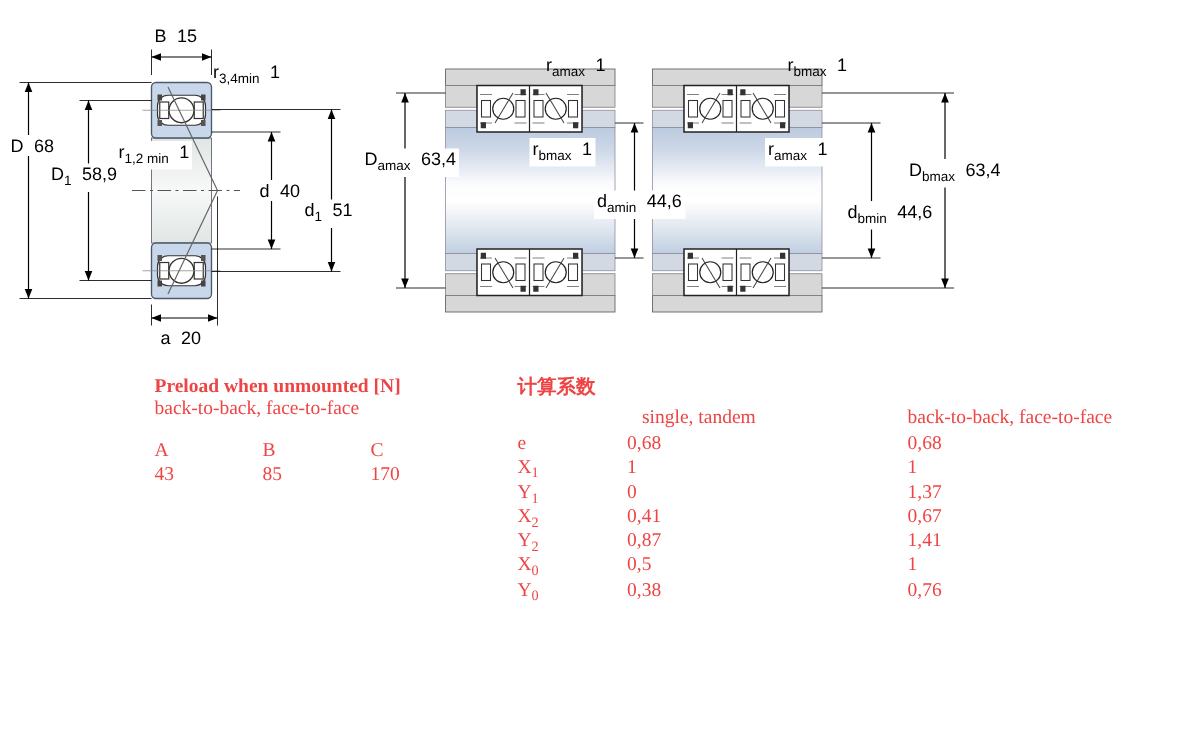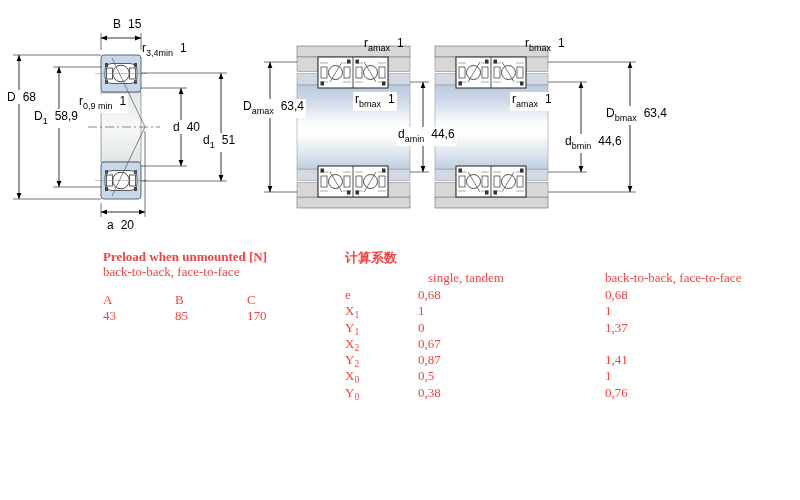--- a/index.html
+++ b/index.html
@@ -151,25 +151,25 @@
     <line x1="548" y1="82" x2="587" y2="82" stroke="#000" stroke-width="0.55"></line>
     <line x1="548" y1="172" x2="587" y2="172" stroke="#000" stroke-width="0.55"></line>
     <line x1="581" y1="82" x2="581" y2="172" stroke="#000" stroke-width="0.8" marker-start="url(#arr)" marker-end="url(#arr)"></line>
 
     <line x1="548" y1="62" x2="636" y2="62" stroke="#000" stroke-width="0.55"></line>
     <line x1="548" y1="192" x2="636" y2="192" stroke="#000" stroke-width="0.55"></line>
     <line x1="630" y1="62" x2="630" y2="192" stroke="#000" stroke-width="0.8" marker-start="url(#arr)" marker-end="url(#arr)"></line>
   </g>
 </svg>
 
-<div class="dl" style="left:113px;top:17px;"><span>B</span><span class="v">15</span></div>
+<div class="dl" style="left:103px;top:17px;"><span>B</span><span class="v">15</span></div>
 <div class="dl" style="left:142px;top:41px;"><span>r</span><span class="s">3,4min</span><span class="v">1</span></div>
 <div class="dl wbg" style="left:5px;top:90px;"><span>D</span><span class="v">68</span></div>
 <div class="dl wbg" style="left:32px;top:109px;"><span>D</span><span class="s">1</span><span class="v">58,9</span></div>
-<div class="dl wbg" style="left:77px;top:94px;"><span>r</span><span class="s">0,9 min</span><span class="v">1</span></div>
+<div class="dl wbg" style="left:77px;top:94px;"><span>r</span><span class="s">1,2 min</span><span class="v">1</span></div>
 <div class="dl wbg" style="left:171px;top:120px;"><span>d</span><span class="v">40</span></div>
 <div class="dl wbg" style="left:201px;top:133px;"><span>d</span><span class="s">1</span><span class="v">51</span></div>
 <div class="dl" style="left:107px;top:218px;"><span>a</span><span class="v">20</span></div>
 
 <div class="dl" style="left:364px;top:36px;"><span>r</span><span class="s">amax</span><span class="v">1</span></div>
 <div class="dl wbg" style="left:241px;top:99px;"><span>D</span><span class="s">amax</span><span class="v">63,4</span></div>
 <div class="dl wbg" style="left:353px;top:92px;"><span>r</span><span class="s">bmax</span><span class="v">1</span></div>
 <div class="dl wbg" style="left:396px;top:127px;"><span>d</span><span class="s">amin</span><span class="v">44,6</span></div>
 
 <div class="dl" style="left:525px;top:36px;"><span>r</span><span class="s">bmax</span><span class="v">1</span></div>
@@ -200,20 +200,21 @@
       <span class="f1">1</span>
       <span>1</span>
     </div>
   <div class="frow">
       <span class="fl"><span>Y</span><span class="s2">1</span></span>
       <span class="f1">0</span>
       <span>1,37</span>
     </div>
   <div class="frow">
       <span class="fl"><span>X</span><span class="s2">2</span></span>
+      <span class="f1">0,41</span>
       <span>0,67</span>
     </div>
   <div class="frow">
       <span class="fl"><span>Y</span><span class="s2">2</span></span>
       <span class="f1">0,87</span>
       <span>1,41</span>
     </div>
   <div class="frow">
       <span class="fl"><span>X</span><span class="s2">0</span></span>
       <span class="f1">0,5</span>

